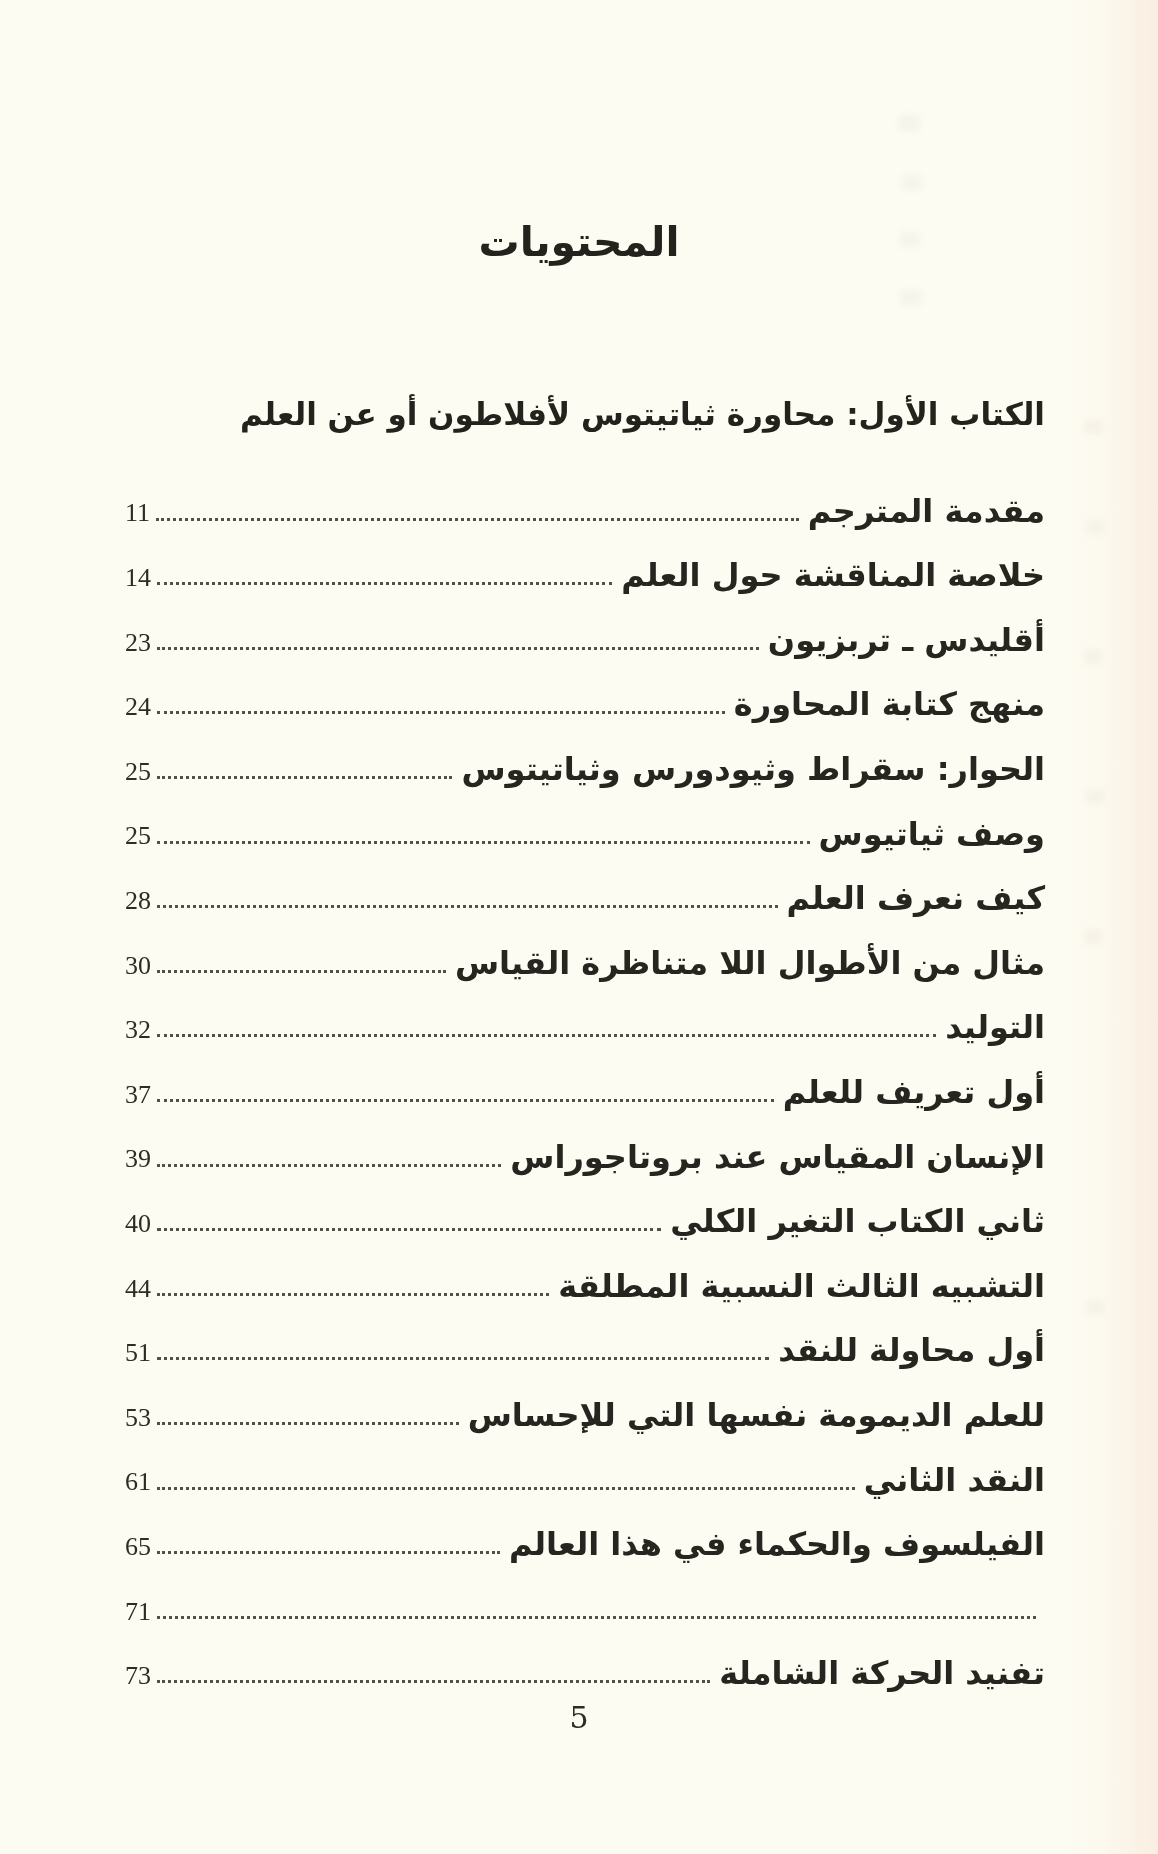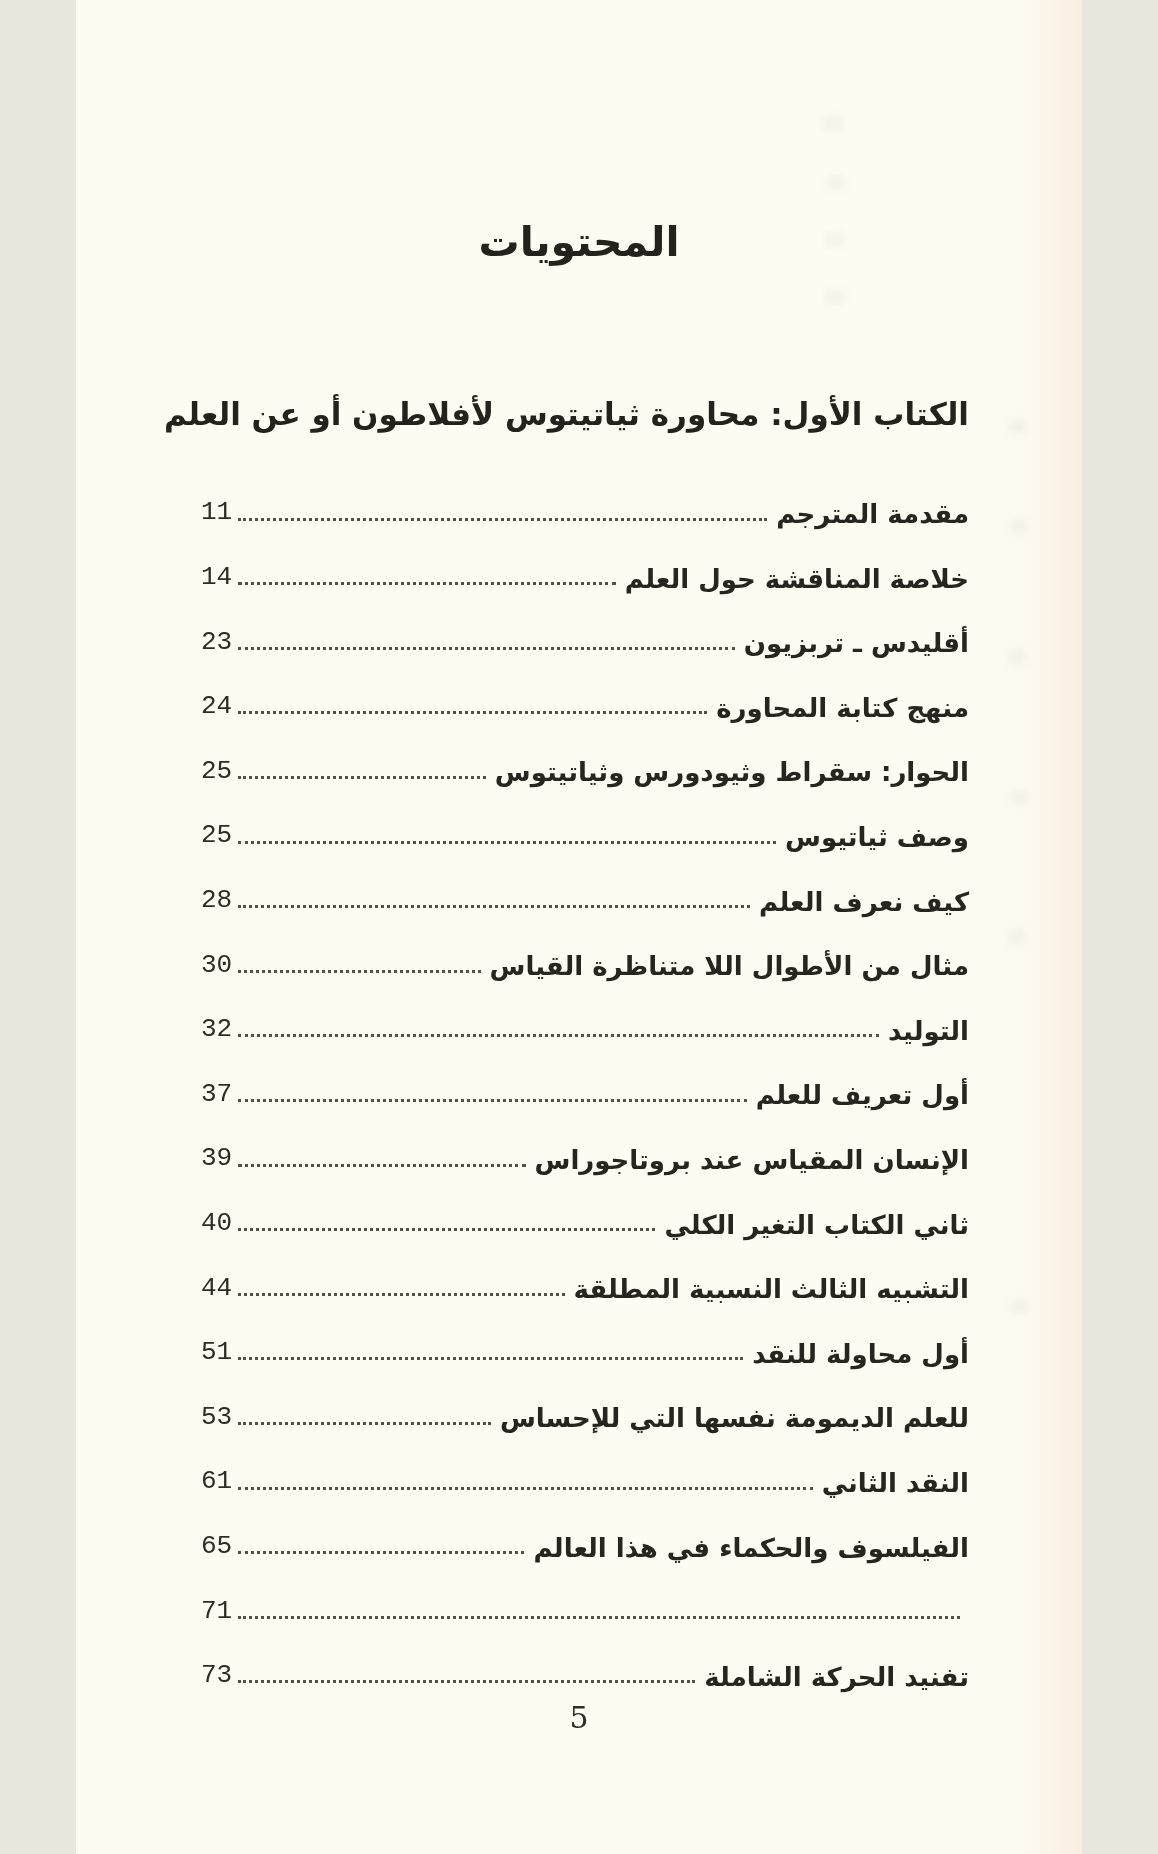--- a/index.html
+++ b/index.html
@@ -1,18 +1,18 @@
 <!DOCTYPE html>
 <html lang="ar"><head>
 <meta charset="utf-8">
 <style>
   html,body { margin:0; padding:0; background:#e8e6dd; }
   .page {
     position:relative;
-    width:1006px; height:1854px;
+    width:1158px; height:1854px;
     margin:0 auto;
     background:#fdfcf2;
     overflow:hidden;
     font-family:"DejaVu Sans", sans-serif;
   }
   
   .edge-tint {
     position:absolute; top:0; right:0; width:95px; height:100%;
     background:linear-gradient(to left, rgba(244,216,197,0.40), rgba(244,216,197,0.10) 55%, rgba(244,216,197,0));
     pointer-events:none;
@@ -33,30 +33,30 @@
   }
   .toc {
     position:absolute; top:466px; right:113px; left:125px;
     direction:rtl;
   }
   .toc-row {
     display:flex; align-items:flex-end;
     height:64.6px;
   }
   .toc-row .t {
-    font-size:26px; font-weight:bold; color:#262520;
+    font-size:32px; font-weight:bold; color:#262520;
     white-space:nowrap; line-height:1.25;
   }
   .toc-row .leader {
     flex:1 1 auto; min-width:18px;
     border-bottom:3px dotted #535046;
     margin:0 9px 10px 6px;
   }
   .toc-row .n {
-    font-family:Liberation Mono, monospace;
+    font-family:Liberation Serif, serif;
     font-size:26px; color:#2e2c25;
     direction:ltr; line-height:1.2; padding-bottom:2px;text-align:right;
   }
   .footer-page {
     position:absolute; top:1700px; left:0; width:100%;
     text-align:center;
     font-family:"DejaVu Serif", serif;
     font-size:30px; color:#2e2c25;
   }
 </style>

